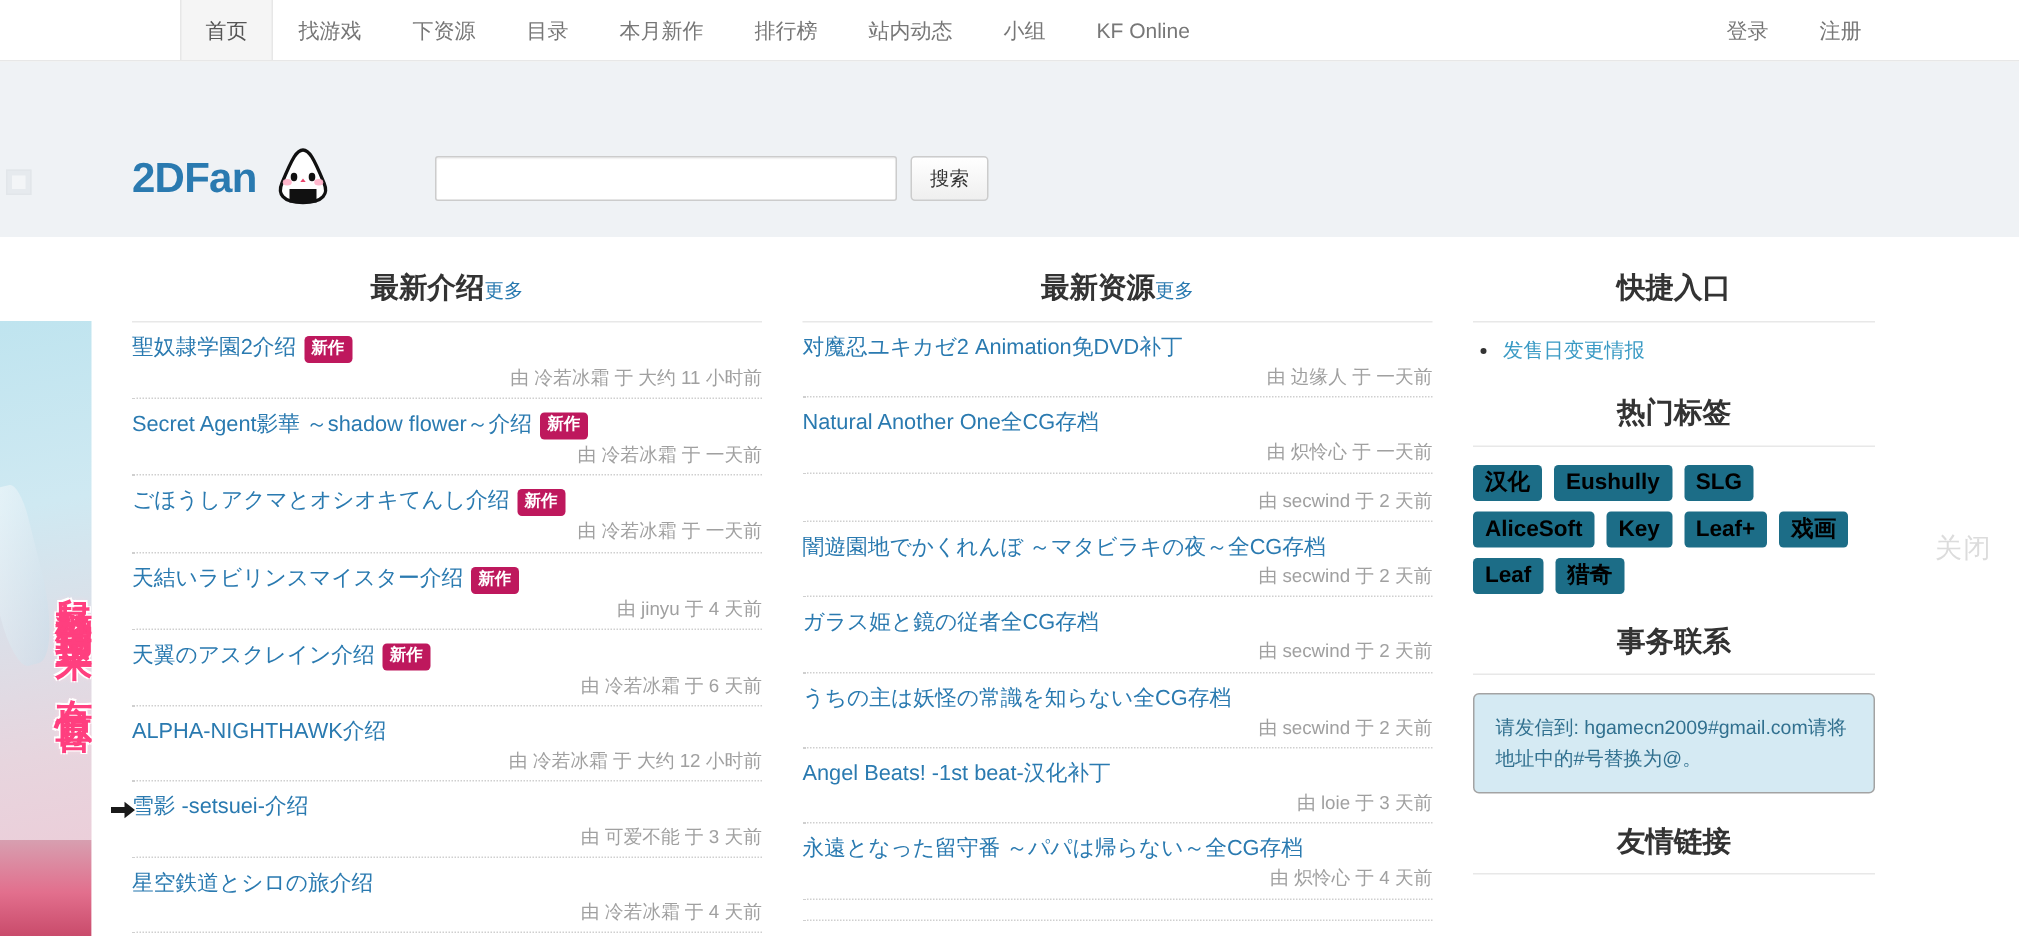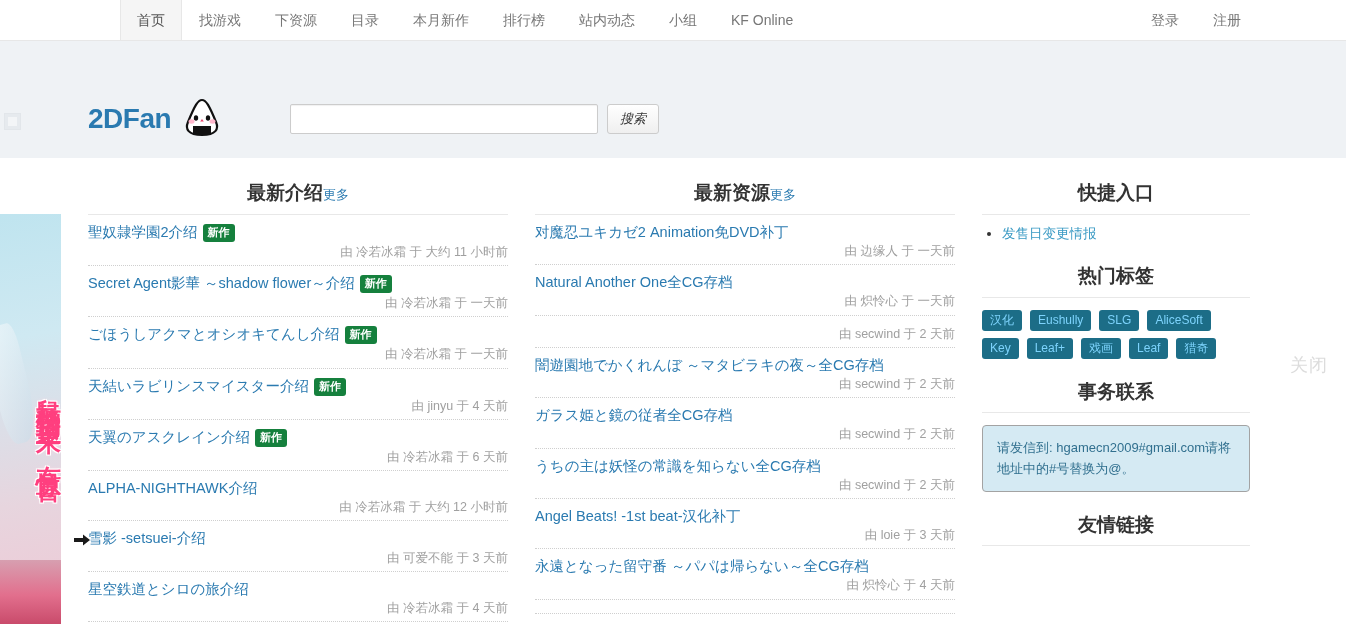--- a/index.html
+++ b/index.html
@@ -130,21 +130,20 @@
     height: 30px;
     padding: 0 12px;
     font-size: 13px;
     color: #333;
     background: linear-gradient(#ffffff, #efefef);
     border: 1px solid #cccccc;
     border-radius: 3px;
     cursor: pointer;
     font-family: "Liberation Sans", sans-serif;
     box-sizing: border-box;
-    font-style: italic;
   }
 
   
   .main {
     position: relative;
     padding: 0;
     background: #ffffff;
     height: 466px;
     overflow: hidden;
   }
@@ -187,21 +186,21 @@
   }
   .item-title {
     color: #2a7ab0;
     font-size: 14.5px;
     text-decoration: none;
     cursor: pointer;
     line-height: 1.25;
   }
   .badge-new {
     display: inline-block;
-    background: #15803d;
+    background: #be185d;
     color: #ffffff;
     font-size: 11px;
     font-weight: bold;
     line-height: 1;
     padding: 3px 5px 4px 5px;
     border-radius: 3px;
     margin-left: 5px;
     vertical-align: 1px;
   }
   .item-meta {
@@ -229,23 +228,23 @@
   .sec-block { margin-bottom: 22px; }
   .tags {
     margin-top: 12px;
     display: flex;
     flex-wrap: wrap;
     gap: 7px 8px;
   }
   .tag {
     display: inline-block;
     background: #1c6d87;
-    color: #7dd3fc;
-    font-size: 12px;
-    font-weight: normal;
+    color: #000000;
+    font-size: 15px;
+    font-weight: bold;
     padding: 4px 8px 5px 8px;
     border-radius: 3px;
     text-decoration: none;
     cursor: pointer;
     line-height: 1;
   }
   .contact-box {
     margin-top: 12px;
     background: #d5eaf3;
     border: 1px solid #a3a3a3;

